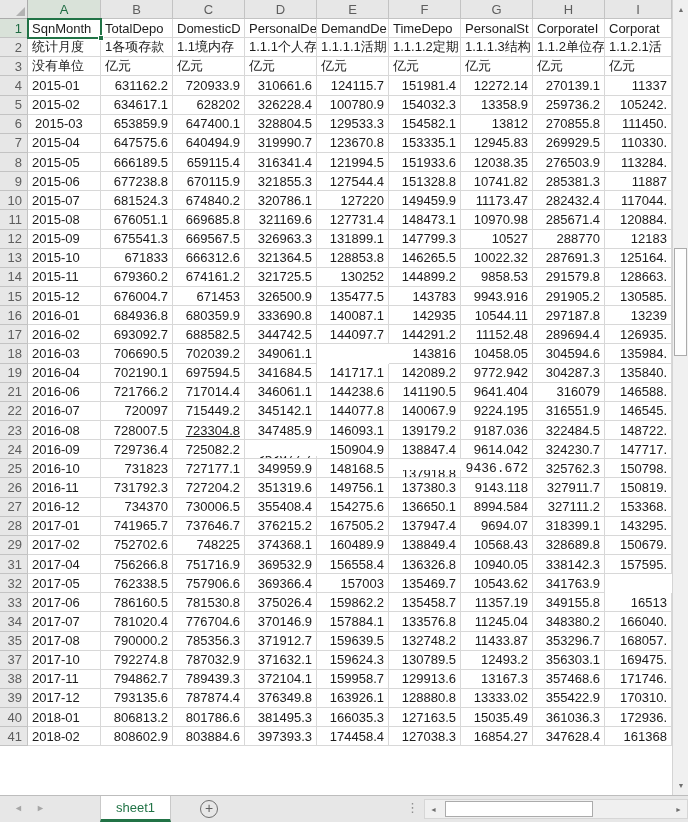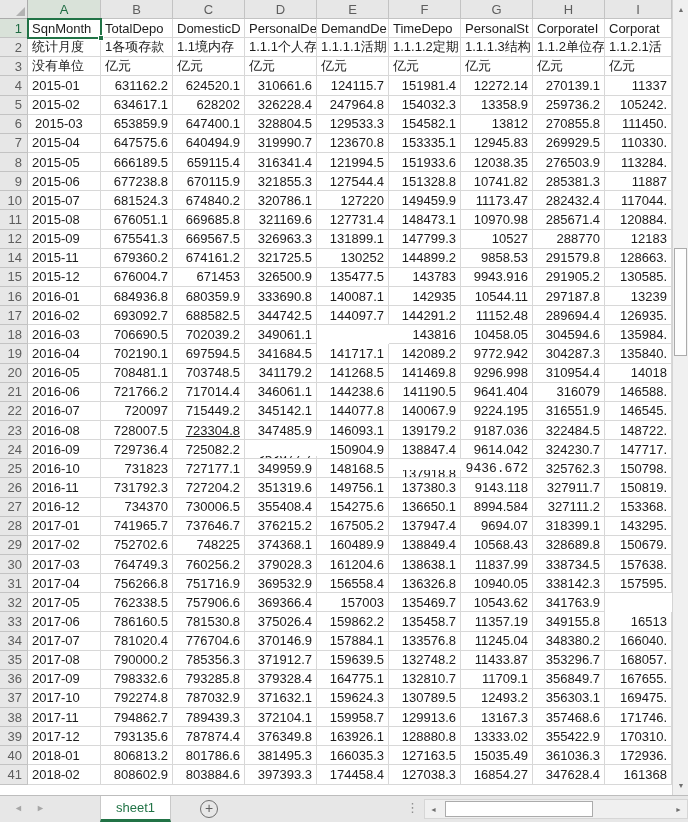--- a/index.html
+++ b/index.html
@@ -119,35 +119,35 @@
         <div class="cell" style="width: 72px;">亿元</div>
         <div class="cell" style="width: 72px;">亿元</div>
         <div class="cell" style="width: 72px;">亿元</div>
         <div class="cell" style="width: 72px;">亿元</div>
         <div class="cell" style="width: 67px;">亿元</div>
       </div>
       <div class="row">
         <div class="rowhdr">4</div>
         <div class="cell" style="width: 73px;">2015-01</div>
         <div class="cell num" style="width: 72px;">631162.2</div>
-        <div class="cell num" style="width: 72px;">624520.1</div>
+        <div class="cell num" style="width: 72px;">720933.9</div>
         <div class="cell num" style="width: 72px;">310661.6</div>
         <div class="cell num" style="width: 72px;">124115.7</div>
         <div class="cell num" style="width: 72px;">151981.4</div>
         <div class="cell num" style="width: 72px;">12272.14</div>
         <div class="cell num" style="width: 72px;">270139.1</div>
         <div class="cell num" style="width: 67px;">11337</div>
       </div>
       <div class="row">
         <div class="rowhdr">5</div>
         <div class="cell" style="width: 73px;">2015-02</div>
         <div class="cell num" style="width: 72px;">634617.1</div>
         <div class="cell num" style="width: 72px;">628202</div>
         <div class="cell num" style="width: 72px;">326228.4</div>
-        <div class="cell num" style="width: 72px;">247964.8</div>
+        <div class="cell num" style="width: 72px;">100780.9</div>
         <div class="cell num" style="width: 72px;">154032.3</div>
         <div class="cell num" style="width: 72px;">13358.9</div>
         <div class="cell num" style="width: 72px;">259736.2</div>
         <div class="cell num" style="width: 67px;">105242.</div>
       </div>
       <div class="row">
         <div class="rowhdr">6</div>
         <div class="cell" style="width: 73px; padding-left: 7px;">2015-03</div>
         <div class="cell num" style="width: 72px;">653859.9</div>
         <div class="cell num" style="width: 72px;">647400.1</div>
@@ -224,20 +224,32 @@
         <div class="cell num" style="width: 72px;">675541.3</div>
         <div class="cell num" style="width: 72px;">669567.5</div>
         <div class="cell num" style="width: 72px;">326963.3</div>
         <div class="cell num" style="width: 72px;">131899.1</div>
         <div class="cell num" style="width: 72px;">147799.3</div>
         <div class="cell num" style="width: 72px;">10527</div>
         <div class="cell num" style="width: 72px;">288770</div>
         <div class="cell num" style="width: 67px;">12183</div>
       </div>
       <div class="row">
+        <div class="rowhdr">13</div>
+        <div class="cell" style="width: 73px;">2015-10</div>
+        <div class="cell num" style="width: 72px;">671833</div>
+        <div class="cell num" style="width: 72px;">666312.6</div>
+        <div class="cell num" style="width: 72px;">321364.5</div>
+        <div class="cell num" style="width: 72px;">128853.8</div>
+        <div class="cell num" style="width: 72px;">146265.5</div>
+        <div class="cell num" style="width: 72px;">10022.32</div>
+        <div class="cell num" style="width: 72px;">287691.3</div>
+        <div class="cell num" style="width: 67px;">125164.</div>
+      </div>
+      <div class="row">
         <div class="rowhdr">14</div>
         <div class="cell" style="width: 73px;">2015-11</div>
         <div class="cell num" style="width: 72px;">679360.2</div>
         <div class="cell num" style="width: 72px;">674161.2</div>
         <div class="cell num" style="width: 72px;">321725.5</div>
         <div class="cell num" style="width: 72px;">130252</div>
         <div class="cell num" style="width: 72px;">144899.2</div>
         <div class="cell num" style="width: 72px;">9858.53</div>
         <div class="cell num" style="width: 72px;">291579.8</div>
         <div class="cell num" style="width: 67px;">128663.</div>
@@ -296,32 +308,20 @@
         <div class="cell num" style="width: 72px;">702190.1</div>
         <div class="cell num" style="width: 72px;">697594.5</div>
         <div class="cell num" style="width: 72px;">341684.5</div>
         <div class="cell num" style="width: 72px;">141717.1</div>
         <div class="cell num" style="width: 72px;">142089.2</div>
         <div class="cell num" style="width: 72px;">9772.942</div>
         <div class="cell num" style="width: 72px;">304287.3</div>
         <div class="cell num" style="width: 67px;">135840.</div>
       </div>
       <div class="row">
-        <div class="rowhdr">20</div>
-        <div class="cell" style="width: 73px;">2016-05</div>
-        <div class="cell num" style="width: 72px;">708481.1</div>
-        <div class="cell num" style="width: 72px;">703748.5</div>
-        <div class="cell num" style="width: 72px;">341179.2</div>
-        <div class="cell num" style="width: 72px;">141268.5</div>
-        <div class="cell num" style="width: 72px;">141469.8</div>
-        <div class="cell num" style="width: 72px;">9296.998</div>
-        <div class="cell num" style="width: 72px;">310954.4</div>
-        <div class="cell num" style="width: 67px;">14018</div>
-      </div>
-      <div class="row">
         <div class="rowhdr">21</div>
         <div class="cell" style="width: 73px;">2016-06</div>
         <div class="cell num" style="width: 72px;">721766.2</div>
         <div class="cell num" style="width: 72px;">717014.4</div>
         <div class="cell num" style="width: 72px;">346061.1</div>
         <div class="cell num" style="width: 72px;">144238.6</div>
         <div class="cell num" style="width: 72px;">141190.5</div>
         <div class="cell num" style="width: 72px;">9641.404</div>
         <div class="cell num" style="width: 72px;">316079</div>
         <div class="cell num" style="width: 67px;">146588.</div>
@@ -416,32 +416,20 @@
         <div class="cell num" style="width: 72px;">752702.6</div>
         <div class="cell num" style="width: 72px;">748225</div>
         <div class="cell num" style="width: 72px;">374368.1</div>
         <div class="cell num" style="width: 72px;">160489.9</div>
         <div class="cell num" style="width: 72px;">138849.4</div>
         <div class="cell num" style="width: 72px;">10568.43</div>
         <div class="cell num" style="width: 72px;">328689.8</div>
         <div class="cell num" style="width: 67px;">150679.</div>
       </div>
       <div class="row">
-        <div class="rowhdr">30</div>
-        <div class="cell" style="width: 73px;">2017-03</div>
-        <div class="cell num" style="width: 72px;">764749.3</div>
-        <div class="cell num" style="width: 72px;">760256.2</div>
-        <div class="cell num" style="width: 72px;">379028.3</div>
-        <div class="cell num" style="width: 72px;">161204.6</div>
-        <div class="cell num" style="width: 72px;">138638.1</div>
-        <div class="cell num" style="width: 72px;">11837.99</div>
-        <div class="cell num" style="width: 72px;">338734.5</div>
-        <div class="cell num" style="width: 67px;">157638.</div>
-      </div>
-      <div class="row">
         <div class="rowhdr">31</div>
         <div class="cell" style="width: 73px;">2017-04</div>
         <div class="cell num" style="width: 72px;">756266.8</div>
         <div class="cell num" style="width: 72px;">751716.9</div>
         <div class="cell num" style="width: 72px;">369532.9</div>
         <div class="cell num" style="width: 72px;">156558.4</div>
         <div class="cell num" style="width: 72px;">136326.8</div>
         <div class="cell num" style="width: 72px;">10940.05</div>
         <div class="cell num" style="width: 72px;">338142.3</div>
         <div class="cell num" style="width: 67px;">157595.</div>
@@ -486,32 +474,20 @@
         <div class="rowhdr">35</div>
         <div class="cell" style="width: 73px;">2017-08</div>
         <div class="cell num" style="width: 72px;">790000.2</div>
         <div class="cell num" style="width: 72px;">785356.3</div>
         <div class="cell num" style="width: 72px;">371912.7</div>
         <div class="cell num" style="width: 72px;">159639.5</div>
         <div class="cell num" style="width: 72px;">132748.2</div>
         <div class="cell num" style="width: 72px;">11433.87</div>
         <div class="cell num" style="width: 72px;">353296.7</div>
         <div class="cell num" style="width: 67px;">168057.</div>
-      </div>
-      <div class="row">
-        <div class="rowhdr">36</div>
-        <div class="cell" style="width: 73px;">2017-09</div>
-        <div class="cell num" style="width: 72px;">798332.6</div>
-        <div class="cell num" style="width: 72px;">793285.8</div>
-        <div class="cell num" style="width: 72px;">379328.4</div>
-        <div class="cell num" style="width: 72px;">164775.1</div>
-        <div class="cell num" style="width: 72px;">132810.7</div>
-        <div class="cell num" style="width: 72px;">11709.1</div>
-        <div class="cell num" style="width: 72px;">356849.7</div>
-        <div class="cell num" style="width: 67px;">167655.</div>
       </div>
       <div class="row">
         <div class="rowhdr">37</div>
         <div class="cell" style="width: 73px;">2017-10</div>
         <div class="cell num" style="width: 72px;">792274.8</div>
         <div class="cell num" style="width: 72px;">787032.9</div>
         <div class="cell num" style="width: 72px;">371632.1</div>
         <div class="cell num" style="width: 72px;">159624.3</div>
         <div class="cell num" style="width: 72px;">130789.5</div>
         <div class="cell num" style="width: 72px;">12493.2</div>

